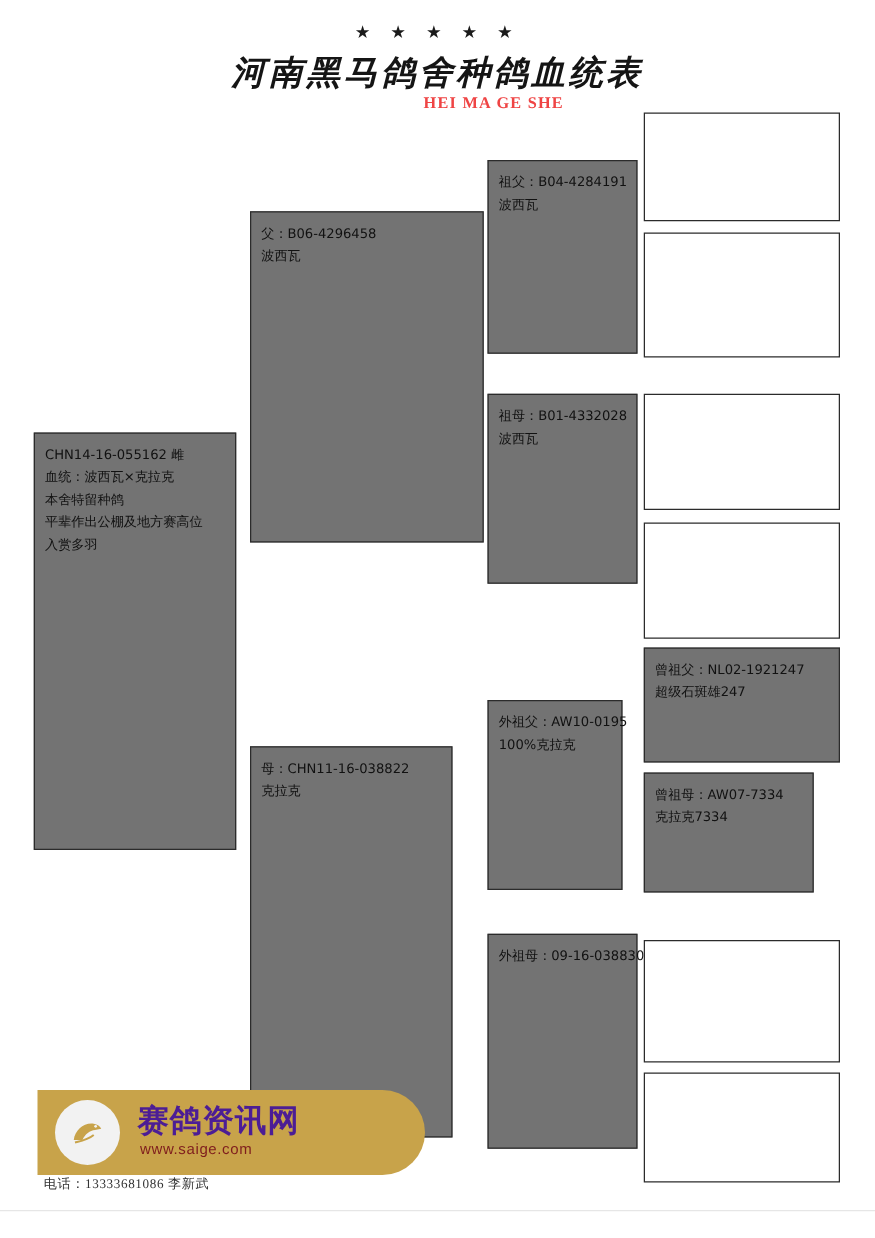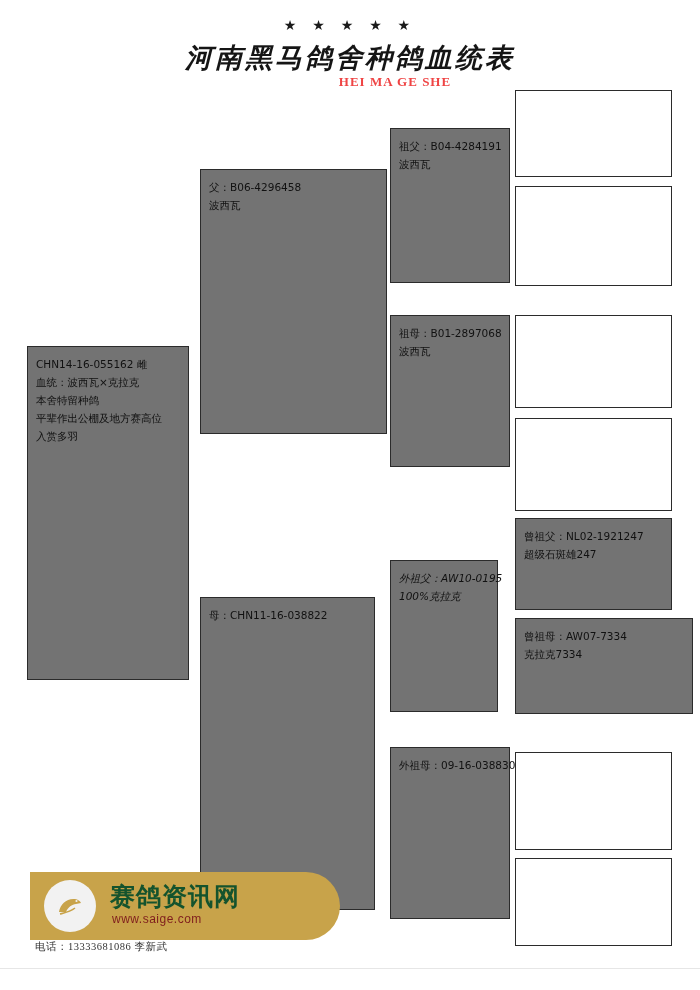--- a/index.html
+++ b/index.html
@@ -111,21 +111,21 @@
     width: 32px;
     height: 32px;
   }
   .banner .brand-cn {
     position: absolute;
     left: 80px;
     top: 8px;
     font-family: "DejaVu Sans", sans-serif;
     font-size: 25px;
     font-weight: bold;
-    color: #14532d;
+    color: #4c1d95;
     letter-spacing: 1px;
   }
   .banner .brand-url {
     position: absolute;
     left: 82px;
     top: 40px;
     font-family: "Liberation Sans", sans-serif;
     font-size: 12px;
     color: #7f1d1d;
     letter-spacing: 0.5px;
@@ -167,61 +167,62 @@
     </div>
   </div>
 
   <div class="box" style="left:200px; top:169px; width:187px; height:265px;">
     <div class="lines">
       <div>父：B06-4296458</div>
       <div>波西瓦</div>
     </div>
   </div>
 
-  <div class="box" style="left:200px; top:597px; width:175px; height:313px;">
+  <div class="box" style="left:200px; top:597px; width:162px; height:313px;">
     <div class="lines">
       <div>母：CHN11-16-038822</div>
+      <div>克拉克</div>
     </div>
   </div>
 
   <div class="box" style="left:390px; top:128px; width:120px; height:155px;">
     <div class="lines">
       <div>祖父：B04-4284191</div>
       <div>波西瓦</div>
     </div>
   </div>
 
   <div class="box" style="left:390px; top:315px; width:120px; height:152px;">
     <div class="lines">
-      <div>祖母：B01-2897068</div>
+      <div>祖母：B01-4332028</div>
       <div>波西瓦</div>
     </div>
   </div>
 
-  <div class="box" style="left:390px; top:560px; width:108px; height:152px;font-style:italic;">
+  <div class="box" style="left:390px; top:560px; width:108px; height:152px;">
     <div class="lines">
       <div>外祖父：AW10-0195</div>
       <div>100%克拉克</div>
     </div>
   </div>
 
   <div class="box" style="left:390px; top:747px; width:120px; height:172px;">
     <div class="lines">
       <div>外祖母：09-16-038830</div>
     </div>
   </div>
 
   <div class="box" style="left:515px; top:518px; width:157px; height:92px;">
     <div class="lines">
       <div>曾祖父：NL02-1921247</div>
       <div>超级石斑雄247</div>
     </div>
   </div>
 
-  <div class="box" style="left:515px; top:618px; width:178px; height:96px;">
+  <div class="box" style="left:515px; top:618px; width:136px; height:96px;">
     <div class="lines">
       <div>曾祖母：AW07-7334</div>
       <div>克拉克7334</div>
     </div>
   </div>
 
   <div class="photo" style="left:515px; top:90px; width:157px; height:87px;"></div>
   <div class="photo" style="left:515px; top:186px; width:157px; height:100px;"></div>
   <div class="photo" style="left:515px; top:315px; width:157px; height:93px;"></div>
   <div class="photo" style="left:515px; top:418px; width:157px; height:93px;"></div>

